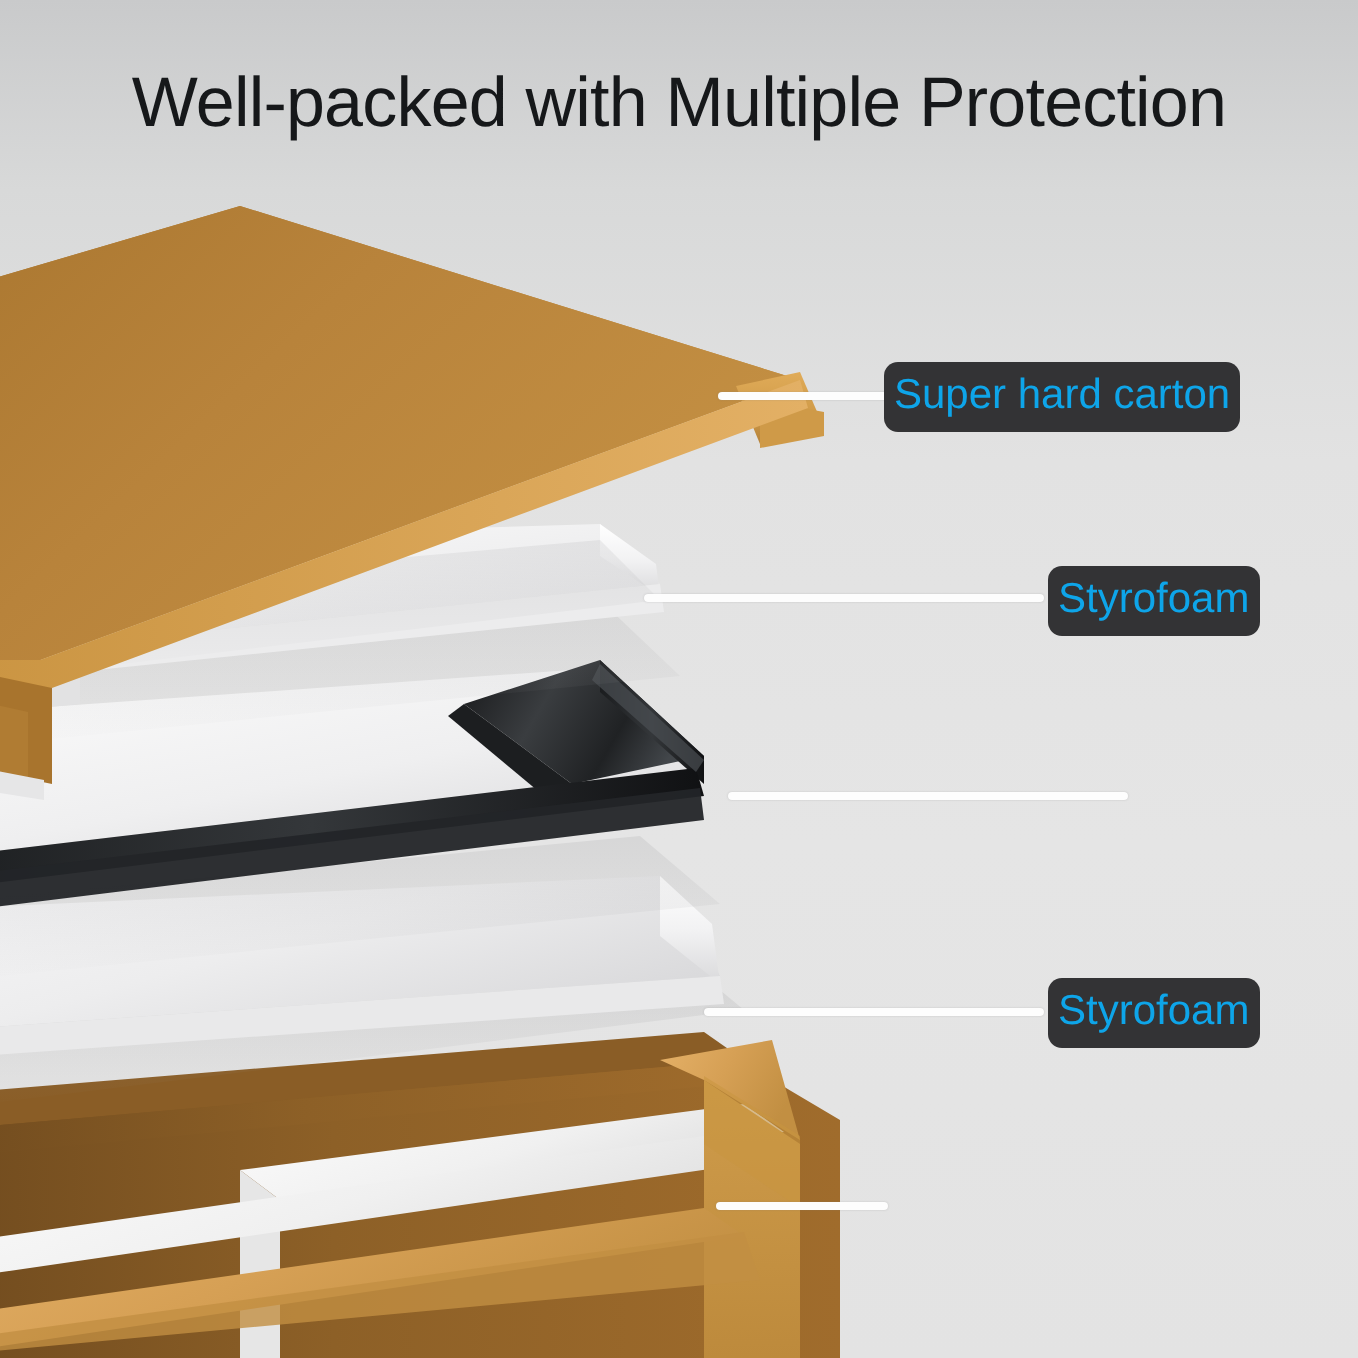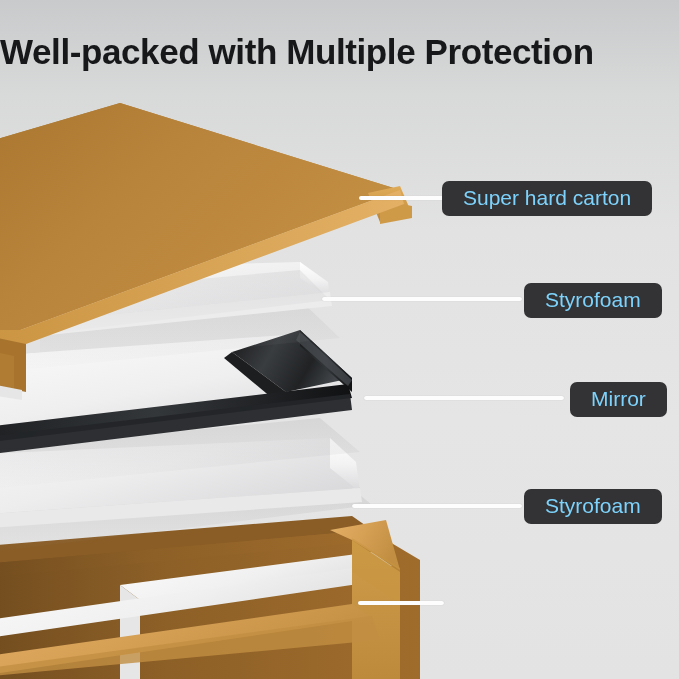--- a/index.html
+++ b/index.html
@@ -16,22 +16,23 @@
     font-family: "Liberation Sans", sans-serif;
     background: linear-gradient(180deg, #c9cacb 0%, #d8d9d9 14%, #e2e2e2 34%, #e5e5e5 62%, #e3e3e3 100%);
   }
 
   
   #title {
     position: absolute;
     left: 0;
     top: 32px;
     width: 679px;
+    text-align: center;
     font-size: 35px;
-    font-weight: bold;
+    font-weight: normal;
     letter-spacing: -0.4px;
     color: #16181a;
     white-space: nowrap;
   }
 
   
   #art {
     position: absolute;
     left: 0;
     top: 0;
@@ -48,23 +49,23 @@
     box-shadow: 0 0 1px rgba(120,120,120,.35);
   }
 
   
   .badge {
     position: absolute;
     display: flex;
     align-items: center;
     justify-content: center;
     height: 35px;
-    padding: 0 21px;
+    padding: 0 5px;
     background: #333335;
-    color: #7dd3fc;
+    color: #0ea5e9;
     font-size: 21px;
     line-height: 1;
     border-radius: 7px;
     white-space: nowrap;
     box-sizing: border-box;
   }
   .badge span { display: block; transform: translateY(-1px); }
 </style>
 </head>
 <body>
@@ -247,22 +248,19 @@
   <div class="leader" style="left:358px; top:601px; width:86px;"></div>
 
   <div class="badge" style="left:442px; top:181px;">
     <span>Super hard carton</span>
   </div>
 
   <div class="badge" style="left:524px; top:283px;">
     <span>Styrofoam</span>
   </div>
 
-  <div class="badge" style="left:570px; top:382px;">
-    <span>Mirror</span>
-  </div>
 
   <div class="badge" style="left:524px; top:489px;">
     <span>Styrofoam</span>
   </div>
 
 
 </div>
 
 </body></html>

